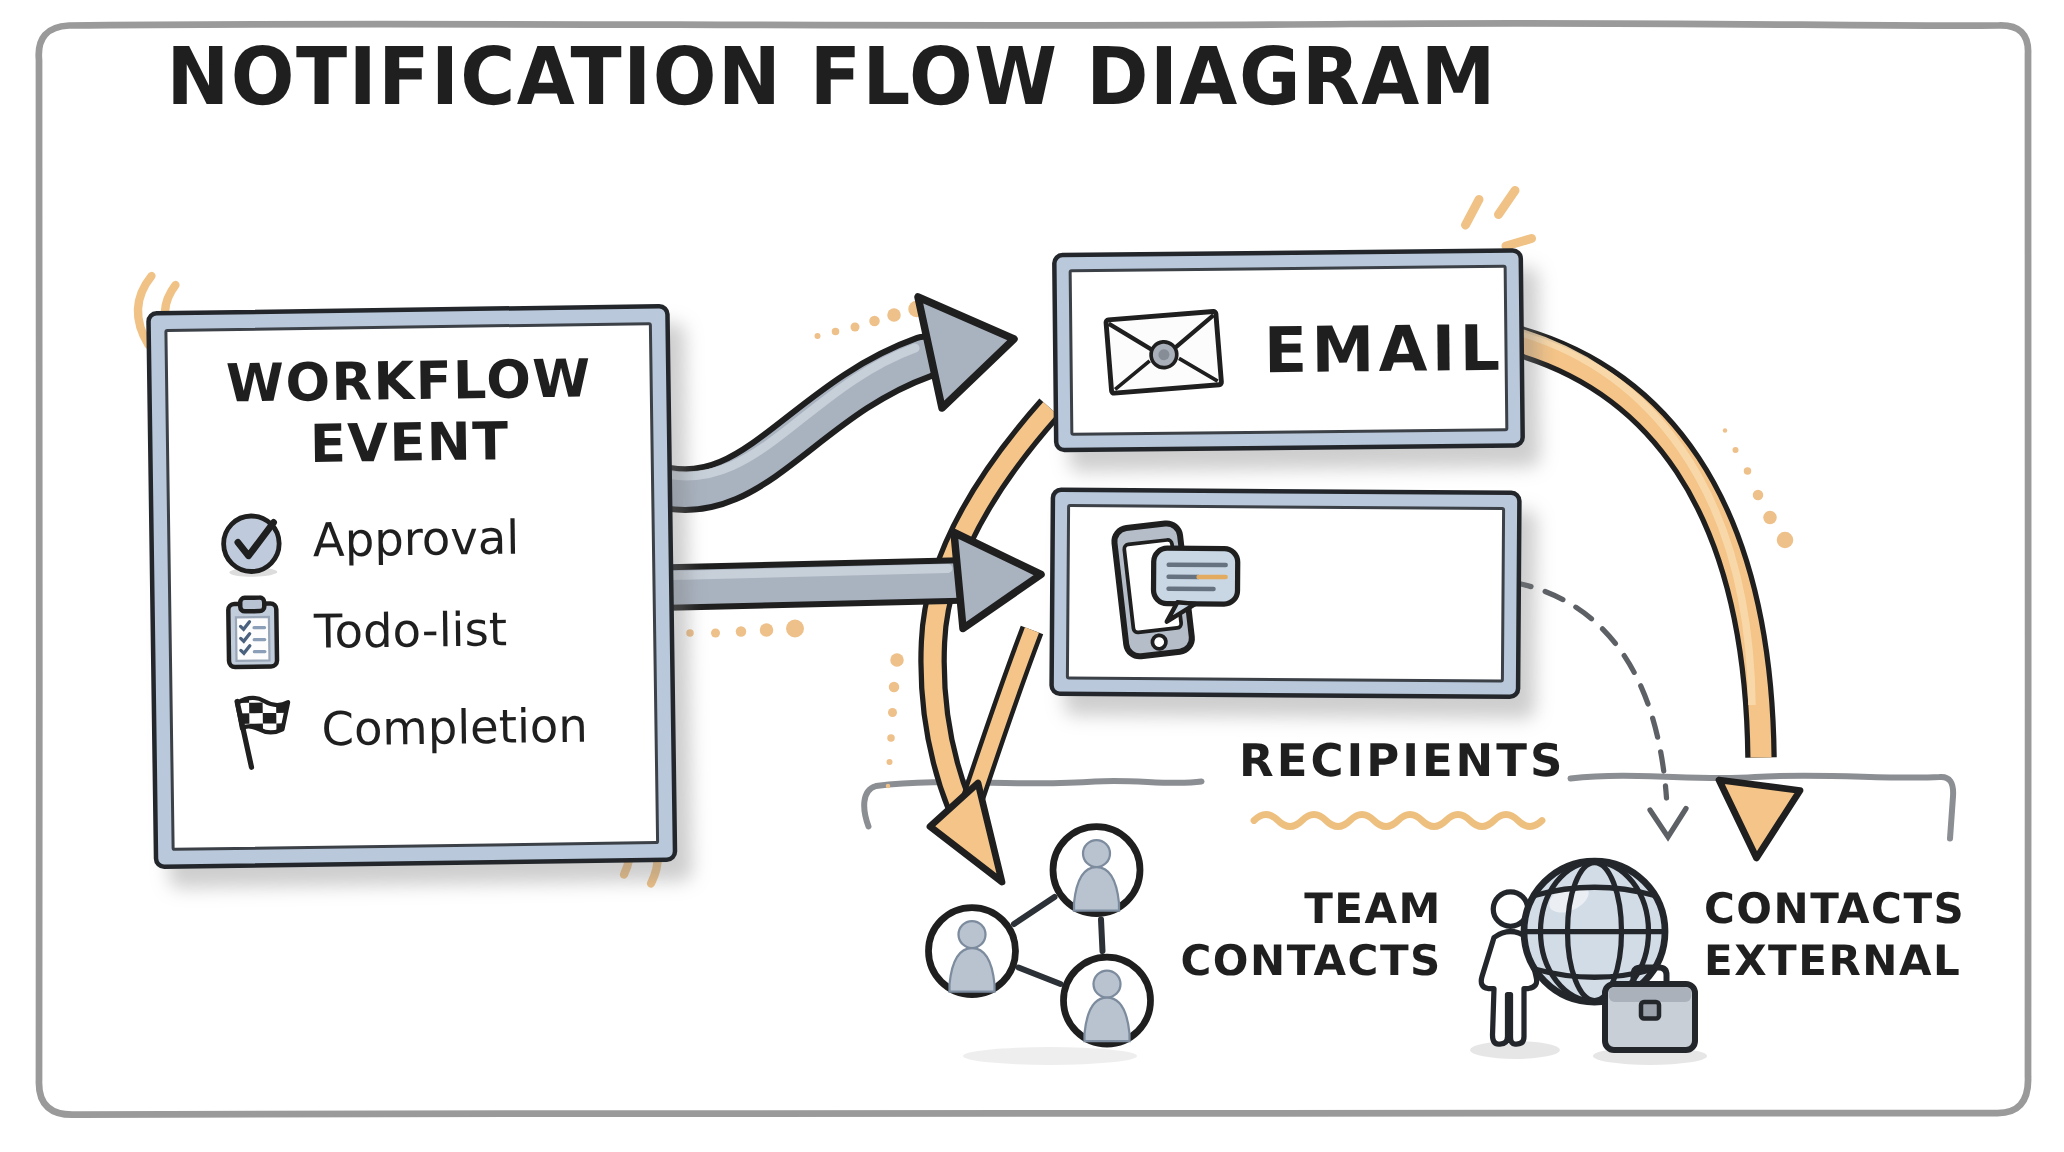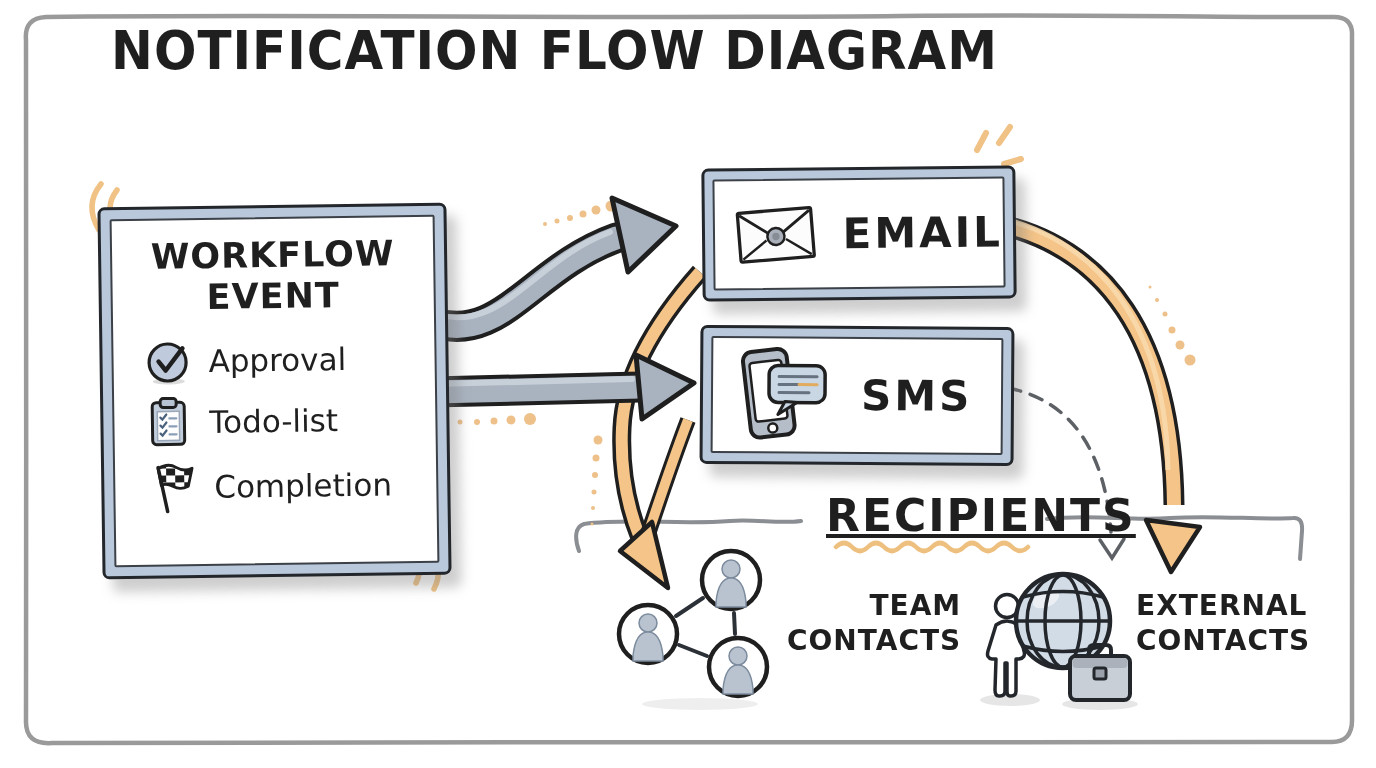--- a/index.html
+++ b/index.html
@@ -16,21 +16,21 @@
   .wf-title{margin-top:16px;text-align:center;font-size:35px;font-weight:700;letter-spacing:1px;line-height:1.18;}
   .wf-list{margin-top:18px;}
   .wf-item{display:flex;align-items:center;gap:17px;margin:11px 0 0 30px;}
   .wf-item .lbl{font-size:31px;font-weight:500;}
   .chan-box{width:292px;height:111px;padding:8px;}
   .email-box{left:702px;top:167px;transform:rotate(-0.6deg);}
   .sms-box{left:700px;top:326px;height:117px;transform:rotate(0.4deg);}
   .chan-box .inner{display:flex;align-items:center;gap:26px;padding-left:20px;}
   .chan-label{font-size:42px;font-weight:700;letter-spacing:3px;}
   .recipients-label{position:absolute;left:826px;top:490px;width:215px;text-align:right;
-                    font-size:44px;font-weight:700;letter-spacing:2px;text-decoration:underline;}
+                    font-size:30px;font-weight:700;letter-spacing:2px;}
   .group-label{position:absolute;font-size:28px;font-weight:700;letter-spacing:1px;line-height:1.25;}
   .team-label{left:787px;top:588px;text-align:right;}
   .ext-label{left:1136px;top:588px;}
 </style>
 </head>
 <body>
 
 <div class="stage">
 
   <svg class="layer" viewBox="0 0 1376 768">
@@ -274,29 +274,28 @@
         </g>
         <rect x="36" y="20" width="56" height="37" rx="9" fill="#c9d6e4" stroke="#1f1f1f" stroke-width="3.5"></rect>
         <path d="M 52,56 L 45,69 L 64,57 Z" fill="#c9d6e4" stroke="#1f1f1f" stroke-width="3" stroke-linejoin="round"></path>
         <g stroke-linecap="round" stroke-width="3" fill="none">
           <path d="M 46,31 L 84,31" stroke="#66727f"></path>
           <path d="M 46,39 L 66,39" stroke="#66727f"></path>
           <path d="M 66,39 L 84,39" stroke="#e2ab5f"></path>
           <path d="M 46,47 L 76,47" stroke="#66727f"></path>
         </g>
       </svg>
-      <span class="chan-label">SMS</span>
     </div>
   </div>
 
   <div class="recipients-label">RECIPIENTS</div>
 
   <div class="group-label team-label">
     <div>TEAM</div>
     <div>CONTACTS</div>
   </div>
 
   <div class="group-label ext-label">
+    <div>CONTACTS</div>
     <div>EXTERNAL</div>
-    <div>CONTACTS</div>
   </div>
 
 </div>
 
 </body></html>

